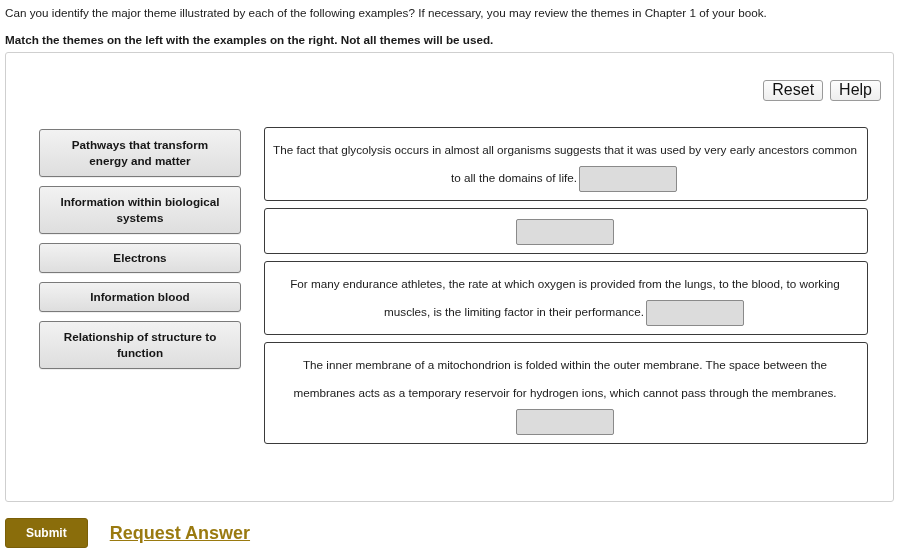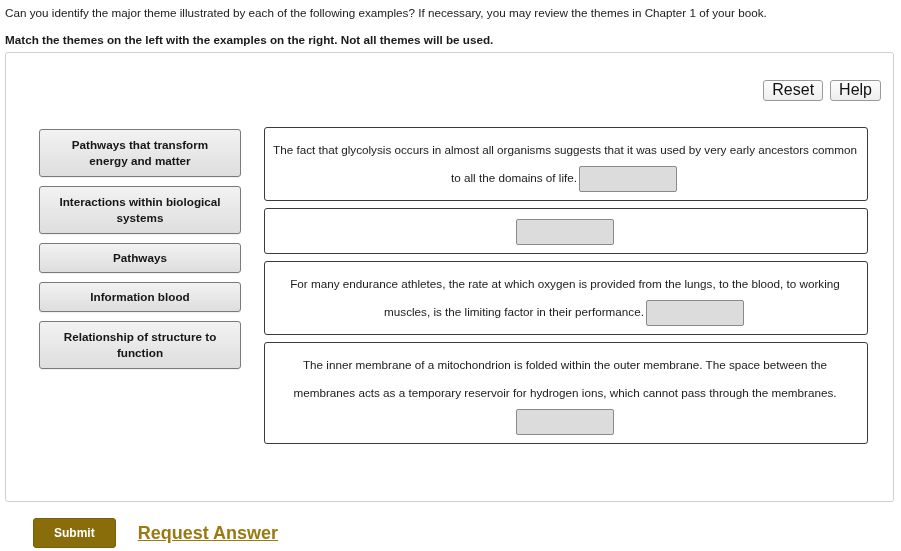--- a/index.html
+++ b/index.html
@@ -136,21 +136,20 @@
     margin: 0 2px;
     cursor: pointer;
   }
   .footer {
     position: absolute;
     left: 5px;
     top: 518px;
     display: flex;
     align-items: center;
     gap: 22px;
-    margin-left: 28px;
   }
   .submit-btn {
     font-family: "Liberation Sans", sans-serif;
     font-size: 12px;
     font-weight: bold;
     color: #ffffff;
     background: #8a6d0b;
     border: 1px solid #7a5f08;
     border-radius: 3px;
     padding: 7px 20px;
@@ -178,24 +177,24 @@
     <div class="toolbar">
       <button class="btn-small">Reset</button>
       <button class="btn-small">Help</button>
     </div>
 
     <div class="themes">
       <div class="theme-tile two-line">
         <span>Pathways that transform energy and matter</span>
       </div>
       <div class="theme-tile two-line">
-        <span>Interactions within biological systems</span>
+        <span>Information within biological systems</span>
       </div>
       <div class="theme-tile one-line">
-        <span>Pathways</span>
+        <span>Electrons</span>
       </div>
       <div class="theme-tile one-line">
         <span>Information blood</span>
       </div>
       <div class="theme-tile two-line">
         <span>Relationship of structure to function</span>
       </div>
     </div>
 
     <div class="examples">

